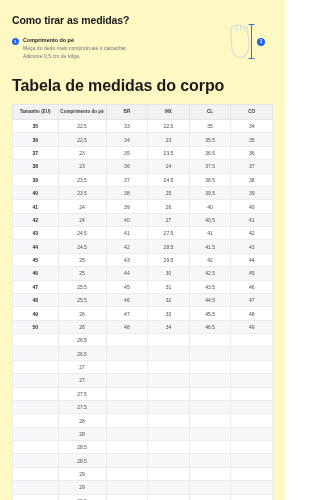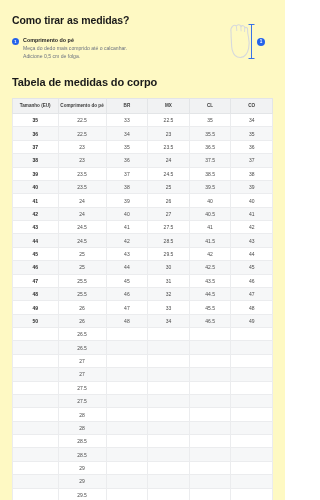--- a/index.html
+++ b/index.html
@@ -87,21 +87,21 @@
     background: #2563eb;
     color: #fff;
     font-size: 4.6px;
     line-height: 8px;
     text-align: center;
     font-weight: bold;
   }
 
   
   .table-title {
-    font-size: 11px;
+    font-size: 16px;
     font-weight: bold;
     color: #1a1a1a;
     letter-spacing: -0.1px;
     margin: 0;
     padding: 16px 12px 9px 12px;
     line-height: 1.2;
   }
   .table-wrap {
     padding: 0 12px;
   }

